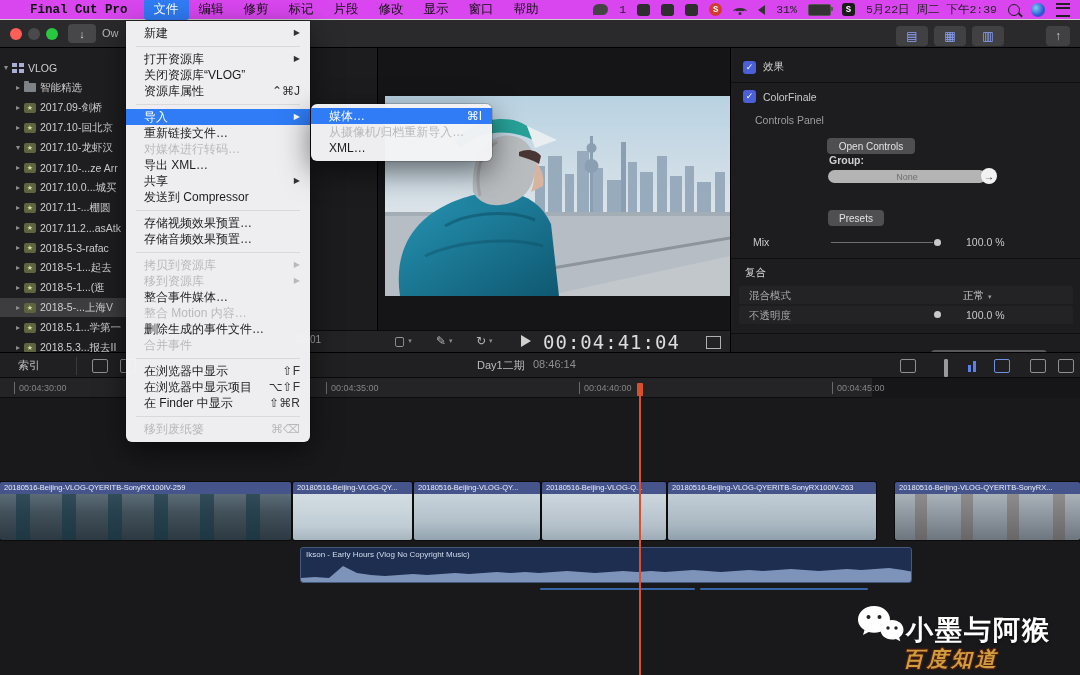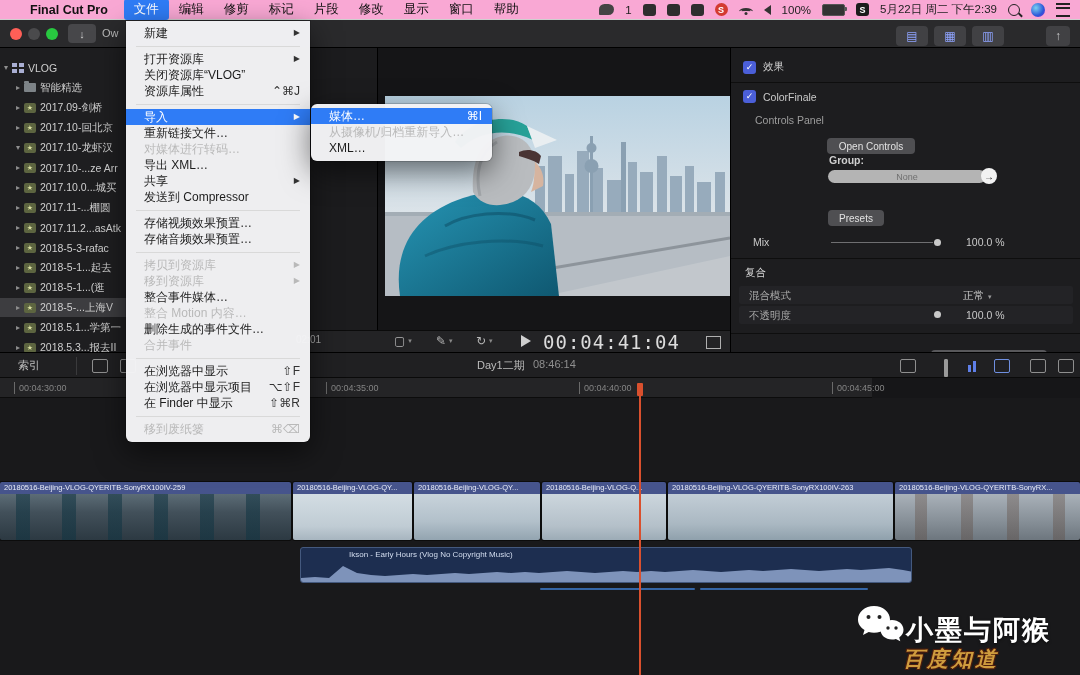--- a/index.html
+++ b/index.html
@@ -1,22 +1,22 @@
 <!DOCTYPE html>
 <html><head>
 <meta charset="utf-8">
 <style>
   html,body{margin:0;padding:0;background:#000;}
   #app{position:relative;width:1080px;height:675px;overflow:hidden;background:#161618;
        font-family:"Liberation Sans","DejaVu Sans",sans-serif;-webkit-font-smoothing:antialiased;}
   .abs{position:absolute;}
 
   
-  #menubar{left:0;top:0;width:1080px;height:20px;background:#f9a8d4;display:flex;align-items:center;
-           font-size:12.5px;color:#111;z-index:60;border-bottom:1px solid #cfcfcf;box-sizing:border-box;}
+  #menubar{left:0;top:0;width:1080px;height:20px;background:#d946ef;display:flex;align-items:center;
+           font-size:12.5px;color:#111;z-index:60;border-bottom:1px solid #cfcfcf;box-sizing:border-box;font-family:Liberation Mono, monospace;}
   .mb-apple{margin:0 14px 0 16px;font-size:13px;}
   .mb-app{font-weight:bold;margin-right:16px;}
   .mb-item{padding:2px 10px;border-radius:3px;}
   .mb-item.active{background:#2f7cf6;color:#fff;}
   .mb-right{margin-left:auto;display:flex;align-items:center;gap:11px;padding-right:10px;font-size:11.5px;color:#222;}
   .sico{display:inline-block;}
   .bubble{width:15px;height:11px;background:#444;border-radius:6px 6px 6px 1px;}
   .sqico{width:13px;height:12px;background:#2e2e2e;border-radius:3px;}
   .sogou{width:13px;height:13px;background:#d33a30;border-radius:50%;color:#fff;font-size:9px;font-weight:bold;
          display:flex;align-items:center;justify-content:center;}
@@ -119,21 +119,21 @@
   .st{background-image:repeating-linear-gradient(90deg,rgba(0,0,0,0) 0 45px,rgba(0,0,0,.5) 45px 46px);}
   .c1{background:repeating-linear-gradient(90deg,transparent 0 16px,rgba(16,52,66,.55) 16px 30px,transparent 30px 46px),
       linear-gradient(180deg,#5c6c76 0%,#42505a 40%,#2c3942 100%);}
   .c2{background:linear-gradient(180deg,#d3dde3 0%,#c0ccd4 70%,#a7b5bf 100%);}
   .c3{background:linear-gradient(180deg,#c8d3db 0%,#b2c0ca 60%,#93a4b0 100%);}
   .c4{background:linear-gradient(180deg,#ccd6dd 0%,#b4c0c9 70%,#9cabb6 100%);}
   .c5{background:linear-gradient(180deg,#c2cdd6 0%,#aab8c2 65%,#8fa0ac 100%);}
   .c6{background:repeating-linear-gradient(90deg,transparent 0 20px,rgba(92,70,58,.35) 20px 32px,transparent 32px 46px),
       linear-gradient(180deg,#a9b1b9 0%,#868f97 60%,#6d767e 100%);}
   #audioclip{position:absolute;left:300px;top:149px;width:612px;height:36px;background:#1d2e50;border:1px solid #44597e;
-             border-radius:3px;box-sizing:border-box;overflow:hidden;padding-left:43px;}
+             border-radius:3px;box-sizing:border-box;overflow:hidden;}
   .aname{color:#d3ddef;font-size:8px;padding:2px 0 0 5px;white-space:nowrap;}
   .aline{position:absolute;top:190px;height:2px;background:#3565a5;border-radius:1px;}
   #playhead{left:639px;top:383px;width:2px;height:292px;background:#d9502e;z-index:40;}
   #playhead:before{content:"";position:absolute;left:-2px;top:0;width:6px;height:13px;background:#d9502e;border-radius:1px;}
 
   
   .menu-panel{background:rgba(243,243,245,.98);border-radius:0 0 6px 6px;box-shadow:0 10px 30px rgba(0,0,0,.55),0 0 0 1px rgba(0,0,0,.15);
               padding:4px 0 5px 0;z-index:70;font-size:12px;color:#1c1c1c;}
   #filemenu{left:126px;top:21px;width:184px;}
   #submenu{left:311px;top:104px;width:181px;border-radius:6px;}
@@ -174,21 +174,21 @@
       <span class="sico sqico"></span>
       <span class="sico sqico"></span>
       <span class="sico sqico"></span>
       <span class="sico sogou">S</span>
       <span class="sico wifi">
           <i></i>
           <i></i>
           <i></i>
         </span>
       <span class="sico vol"></span>
-      <span>100%</span>
+      <span>31%</span>
       <span class="sico batt"></span>
       <span class="sico inputS">S</span>
       <span>5月22日 周二 下午2:39</span>
       <span class="sico mag"></span>
       <span class="sico siri"></span>
       <span class="sico hamb"></span>
     </span>
   </div>
 
   <div id="toolbar" class="abs">
@@ -432,21 +432,21 @@
       <div class="clip-thumbs st c2"></div>
     </div>
     <div class="clip" style="left:414px;width:126px;">
       <div class="clip-name">20180516-Beijing-VLOG-QY...</div>
       <div class="clip-thumbs st c3"></div>
     </div>
     <div class="clip" style="left:542px;width:124px;">
       <div class="clip-name">20180516-Beijing-VLOG-Q...</div>
       <div class="clip-thumbs st c4"></div>
     </div>
-    <div class="clip" style="left:668px;width:225px;">
+    <div class="clip" style="left:668px;width:208px;">
       <div class="clip-name">20180516-Beijing-VLOG-QYERITB-SonyRX100IV-263</div>
       <div class="clip-thumbs st c5"></div>
     </div>
     <div class="clip" style="left:895px;width:185px;">
       <div class="clip-name">20180516-Beijing-VLOG-QYERITB-SonyRX...</div>
       <div class="clip-thumbs st c6"></div>
     </div>
 
     <div id="audioclip">
       <div class="aname">Ikson - Early Hours (Vlog No Copyright Music)</div>

